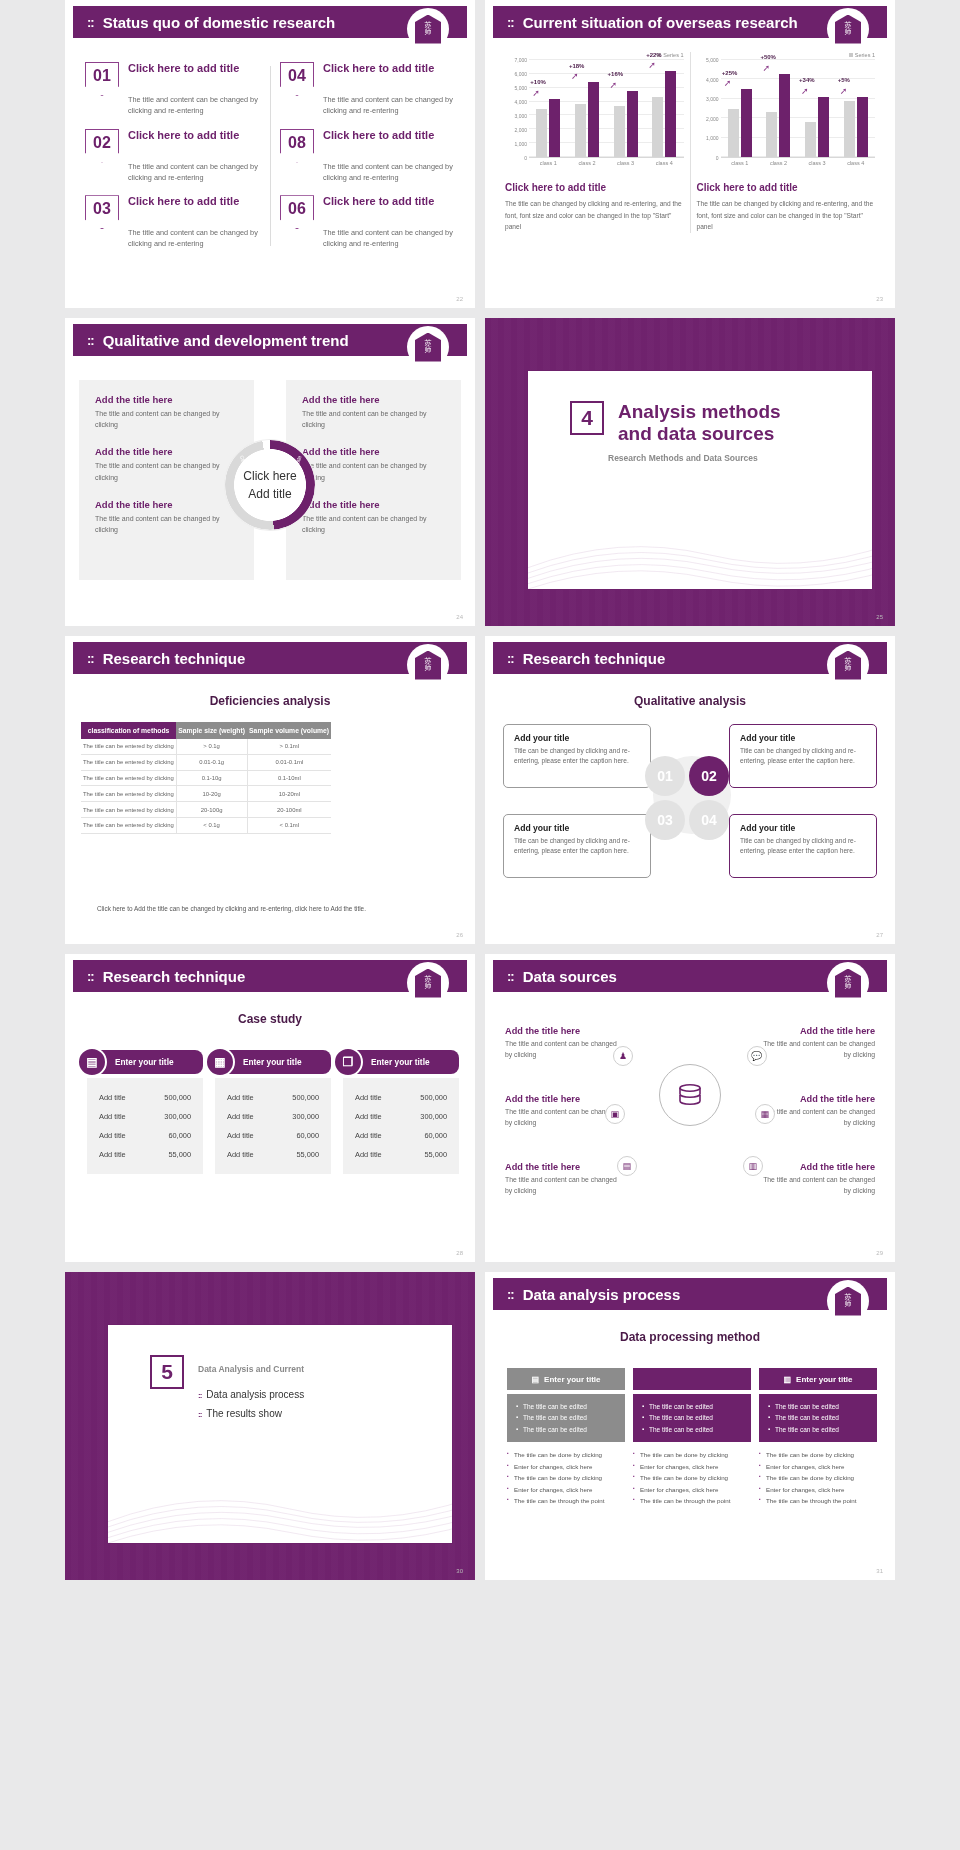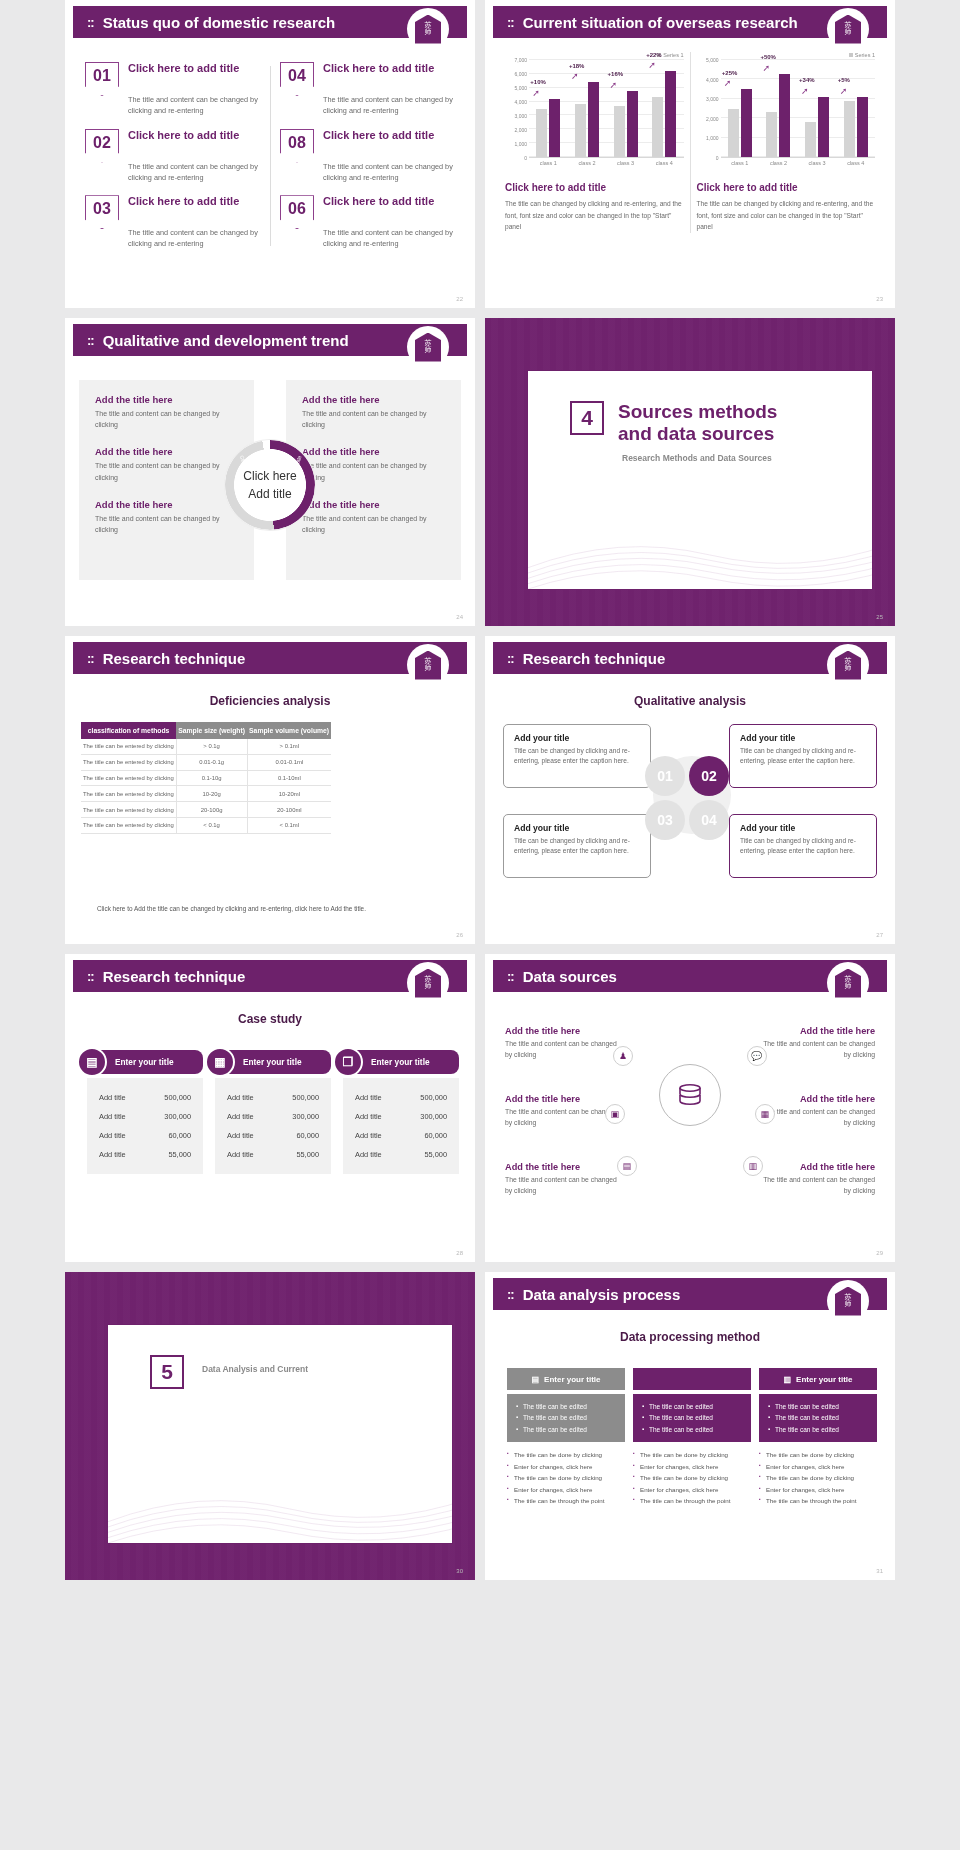--- a/index.html
+++ b/index.html
@@ -83,21 +83,21 @@
   
   .sec { position:absolute; inset:0; background:
       linear-gradient(rgba(109,33,107,.86),rgba(109,33,107,.86)),
       repeating-linear-gradient(90deg,#7c2a79 0 6px,#8d3f8b 6px 13px); }
   .seccard { position:absolute; left:42px; right:22px; top:52px; bottom:36px;
              background:#fff; border:1px solid #6d216b; padding:30px 0 0 42px; overflow:hidden;}
   .secnum { width:34px; height:34px; border:2px solid #6d216b; color:#6d216b;
             font-size:21px; font-weight:bold; display:flex;align-items:center;justify-content:center;
             float:left; margin-right:14px; }
   .sech1 { color:#6d216b; font-size:19px; font-weight:bold; line-height:1.14; }
-  .sech2 { color:#8a8a8a; font-size:8.5px; font-weight:bold; margin:9px 0 0 52px;}
+  .sech2 { color:#8a8a8a; font-size:8.5px; font-weight:bold; margin:9px 0 0 38px;}
   .secli { margin:12px 0 0 48px; color:#333; font-size:10px; line-height:1.85;}
   .secli b { color:#6d216b; font-size:8px; letter-spacing:-1px; margin-right:5px;}
   .wave { position:absolute; left:0; right:0; bottom:0; height:64px; opacity:.45;}
 
   
   .h2c { position:absolute; top:58px; left:0; right:0; text-align:center;
          color:#4a1a48; font-size:12px; font-weight:bold; }
   .tbl { position:absolute; top:86px; left:16px; right:16px; border-collapse:collapse; }
   .tbl th { font-size:6.8px; color:#fff; padding:5px 2px; font-weight:bold;}
   .tbl th.k { background:#6d216b; }
@@ -395,21 +395,21 @@
       </div>
     </div>
     <div class="pageno">24</div>
   </div>
 
   <div class="slide">
     <div class="sec"></div>
     <div class="seccard">
       <div class="secnum">4</div>
       <div class="sech1">
-        <span>Sources methods</span><br>
+        <span>Analysis methods</span><br>
         <span>and data sources</span>
       </div>
       <div class="sech2">Research Methods and Data Sources</div>
       <svg class="wave" viewBox="0 0 340 60" preserveAspectRatio="none">
         <g stroke="#b98cb7" fill="none" stroke-width=".4">
           <path d="M0 40 Q85 8 170 28 T340 18"></path>
             <path d="M0 45 Q85 14 170 33 T340 24"></path>
           <path d="M0 50 Q85 20 170 38 T340 30"></path>
             <path d="M0 55 Q85 26 170 44 T340 36"></path>
           <path d="M0 60 Q85 32 170 50 T340 42"></path>
@@ -652,20 +652,24 @@
     <div class="node" style="right:120px;top:150px">▦</div>
     <div class="node" style="right:132px;top:202px">▥</div>
     <div class="pageno">29</div>
   </div>
 
   <div class="slide">
     <div class="sec"></div>
     <div class="seccard">
       <div class="secnum">5</div>
       <div class="sech2">Data Analysis and Current</div>
+      <div class="secli">
+        <div><b>::</b><span>Data analysis process</span></div>
+        <div><b>::</b><span>The results show</span></div>
+      </div>
       <svg class="wave" viewBox="0 0 340 60" preserveAspectRatio="none">
         <g stroke="#b98cb7" fill="none" stroke-width=".4">
           <path d="M0 40 Q85 8 170 28 T340 18"></path>
             <path d="M0 45 Q85 14 170 33 T340 24"></path>
           <path d="M0 50 Q85 20 170 38 T340 30"></path>
             <path d="M0 55 Q85 26 170 44 T340 36"></path>
           <path d="M0 60 Q85 32 170 50 T340 42"></path>
         </g>
         </svg>
     </div>

